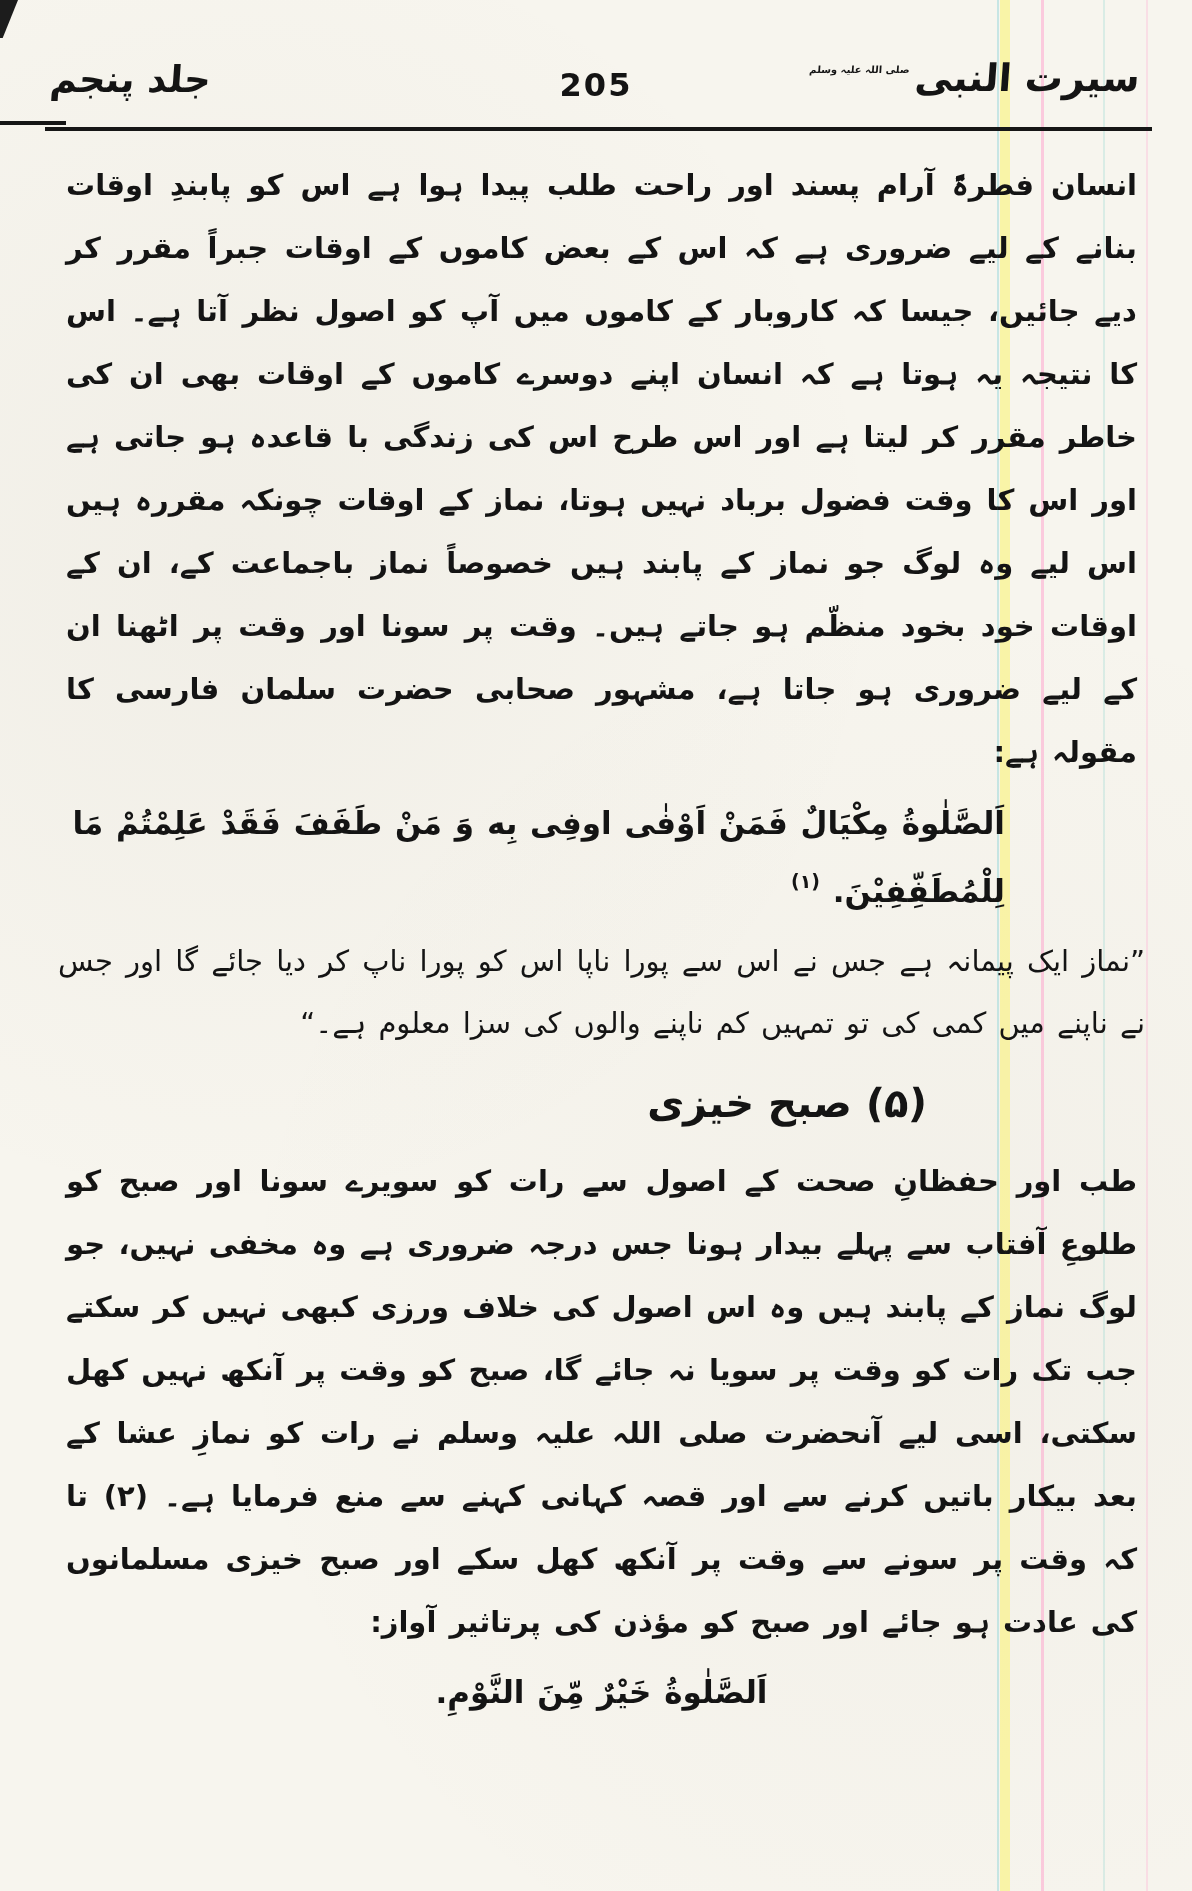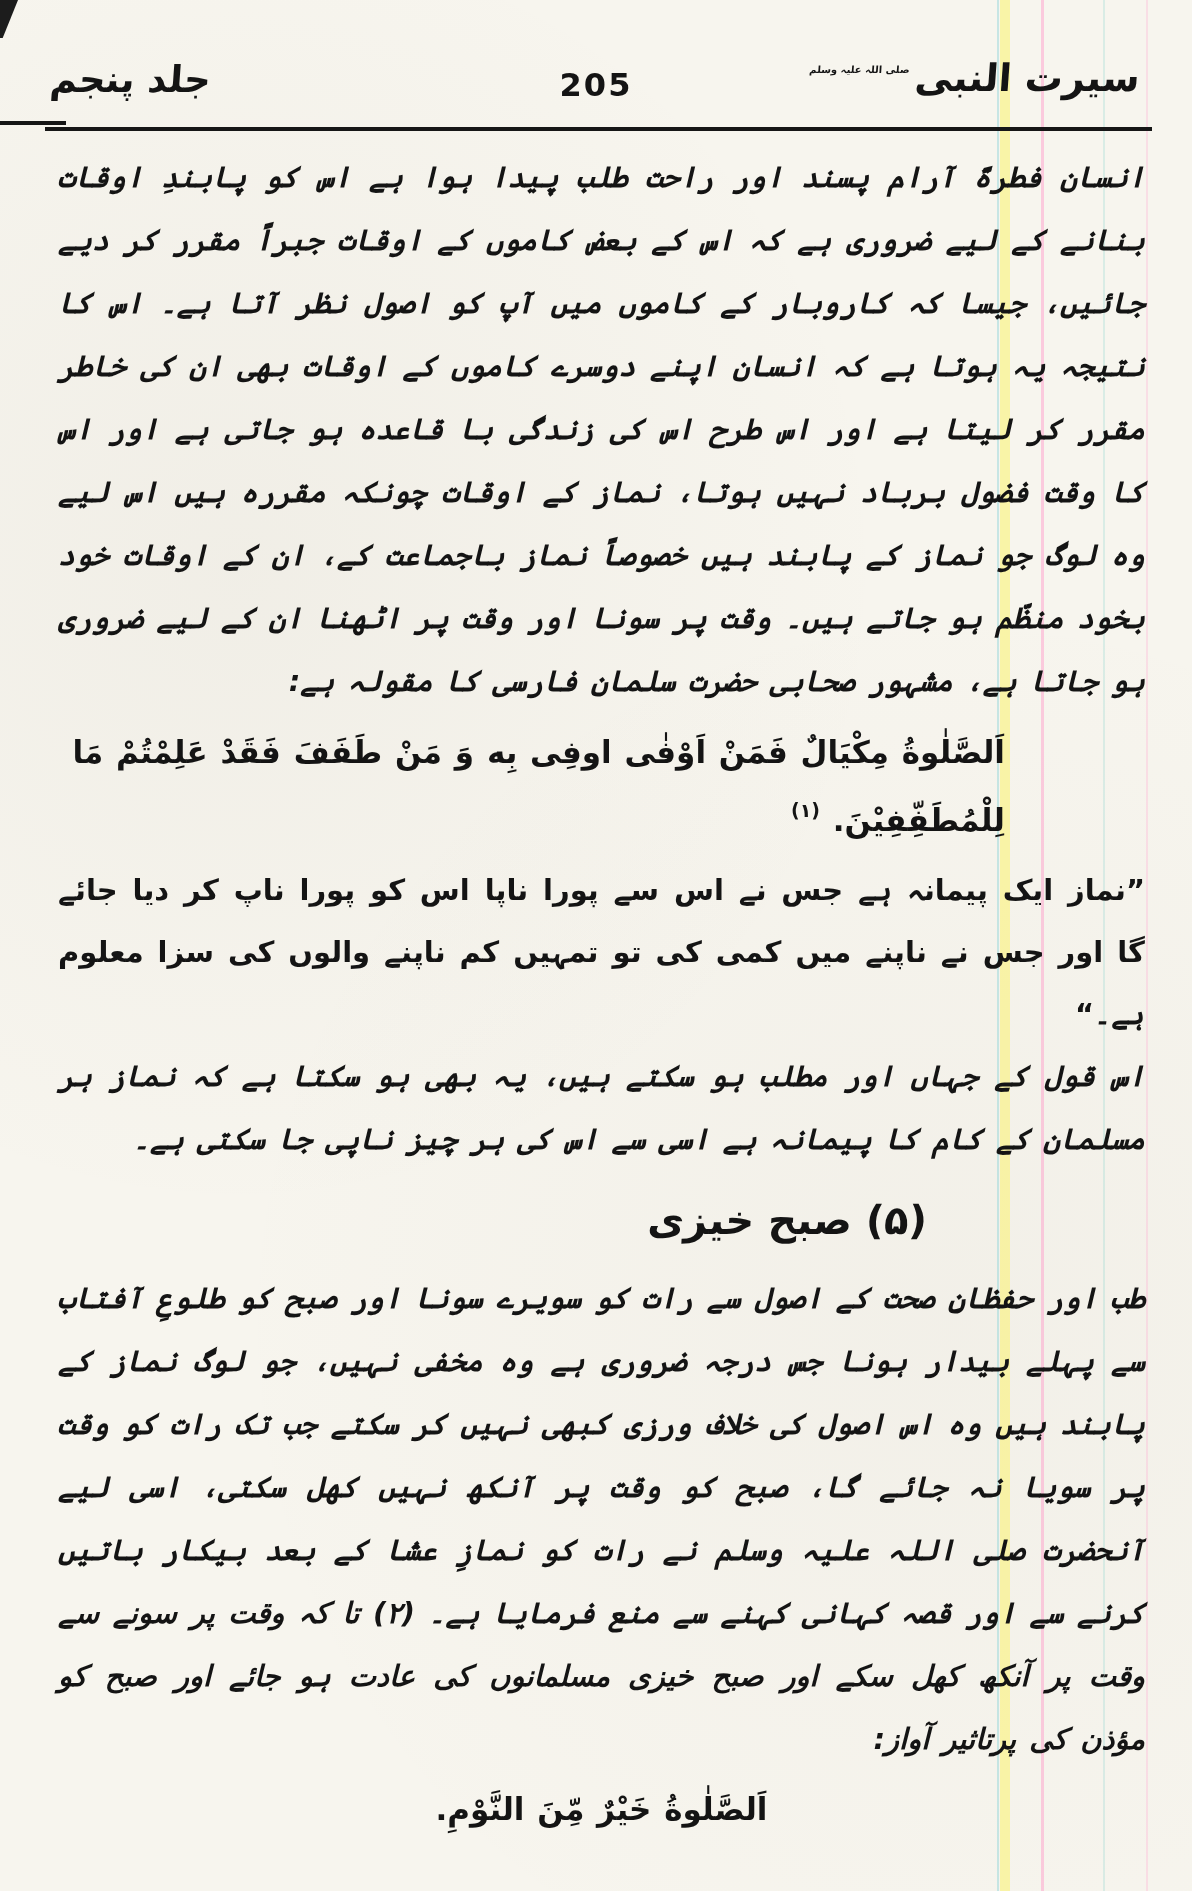--- a/index.html
+++ b/index.html
@@ -54,32 +54,31 @@
   .hdr-rule-notch{
     position:absolute;top:121px;left:0;width:66px;height:4px;background:#161616;
   }
   
   .content{
     position:absolute;top:146px;right:47px;left:58px;
   }
   .para{
     font-size:29px;font-weight:bold;line-height:63px;
     text-align:justify;text-justify:inter-word;
-    margin:0;
+    margin:8px;
     word-spacing:3px;
-    font-style:italic;
   }
   .arabic-quote{
     font-size:31px;font-weight:bold;line-height:58px;
     text-align:right;margin:10px 140px 10px 0;
     word-spacing:2px;
   }
   .fn-ref{font-size:19px;vertical-align:14px;font-weight:bold;}
   .translation{
-    font-size:29px;font-weight:bold;line-height:62px;
+    font-size:29px;font-weight:normal;line-height:62px;
     text-align:justify;margin:2px 0 0 0;word-spacing:3px;
   }
   .arabic-quote-center{
     font-size:31px;font-weight:bold;line-height:60px;
     text-align:center;margin:8px 0 2px 0;word-spacing:2px;
   }
   .section-heading{
     font-size:40px;font-weight:bold;line-height:58px;
     text-align:right;margin:20px 218px 18px 0;
     transform:skewX(-3deg);
@@ -110,21 +109,20 @@
 
     <p class="para">انسان فطرۃً آرام پسند اور راحت طلب پیدا ہوا ہے اس کو پابندِ اوقات بنانے کے لیے ضروری ہے کہ اس کے بعض کاموں کے اوقات جبراً مقرر کر دیے جائیں، جیسا کہ کاروبار کے کاموں میں آپ کو اصول نظر آتا ہے۔ اس کا نتیجہ یہ ہوتا ہے کہ انسان اپنے دوسرے کاموں کے اوقات بھی ان کی خاطر مقرر کر لیتا ہے اور اس طرح اس کی زندگی با قاعدہ ہو جاتی ہے اور اس کا وقت فضول برباد نہیں ہوتا، نماز کے اوقات چونکہ مقررہ ہیں اس لیے وہ لوگ جو نماز کے پابند ہیں خصوصاً نماز باجماعت کے، ان کے اوقات خود بخود منظّم ہو جاتے ہیں۔ وقت پر سونا اور وقت پر اٹھنا ان کے لیے ضروری ہو جاتا ہے، مشہور صحابی حضرت سلمان فارسی کا مقولہ ہے:</p>
 
     <p class="arabic-quote">
       <span>اَلصَّلٰوةُ مِکْیَالٌ فَمَنْ اَوْفٰی اوفِی بِه وَ مَنْ طَفَفَ فَقَدْ عَلِمْتُمْ مَا لِلْمُطَفِّفِیْنَ.</span>
       <span class="fn-ref">(۱)</span>
     </p>
 
     <p class="translation">”نماز ایک پیمانہ ہے جس نے اس سے پورا ناپا اس کو پورا ناپ کر دیا جائے گا اور جس نے ناپنے میں کمی کی تو تمہیں کم ناپنے والوں کی سزا معلوم ہے۔“</p>
 
-    <p class="para">اس قول کے جہاں اور مطلب ہو سکتے ہیں، یہ بھی ہو سکتا ہے کہ نماز ہر مسلمان کے کام کا پیمانہ ہے اسی سے اس کی ہر چیز ناپی جا سکتی ہے۔</p>
 
     <h2 class="section-heading">(۵) صبح خیزی</h2>
 
     <p class="para">طب اور حفظانِ صحت کے اصول سے رات کو سویرے سونا اور صبح کو طلوعِ آفتاب سے پہلے بیدار ہونا جس درجہ ضروری ہے وہ مخفی نہیں، جو لوگ نماز کے پابند ہیں وہ اس اصول کی خلاف ورزی کبھی نہیں کر سکتے جب تک رات کو وقت پر سویا نہ جائے گا، صبح کو وقت پر آنکھ نہیں کھل سکتی، اسی لیے آنحضرت صلی اللہ علیہ وسلم نے رات کو نمازِ عشا کے بعد بیکار باتیں کرنے سے اور قصہ کہانی کہنے سے منع فرمایا ہے۔ (۲) تا کہ وقت پر سونے سے وقت پر آنکھ کھل سکے اور صبح خیزی مسلمانوں کی عادت ہو جائے اور صبح کو مؤذن کی پرتاثیر آواز:</p>
 
     <p class="arabic-quote-center">اَلصَّلٰوةُ خَیْرٌ مِّنَ النَّوْمِ.</p>
 
   </div>
 </div>
 

